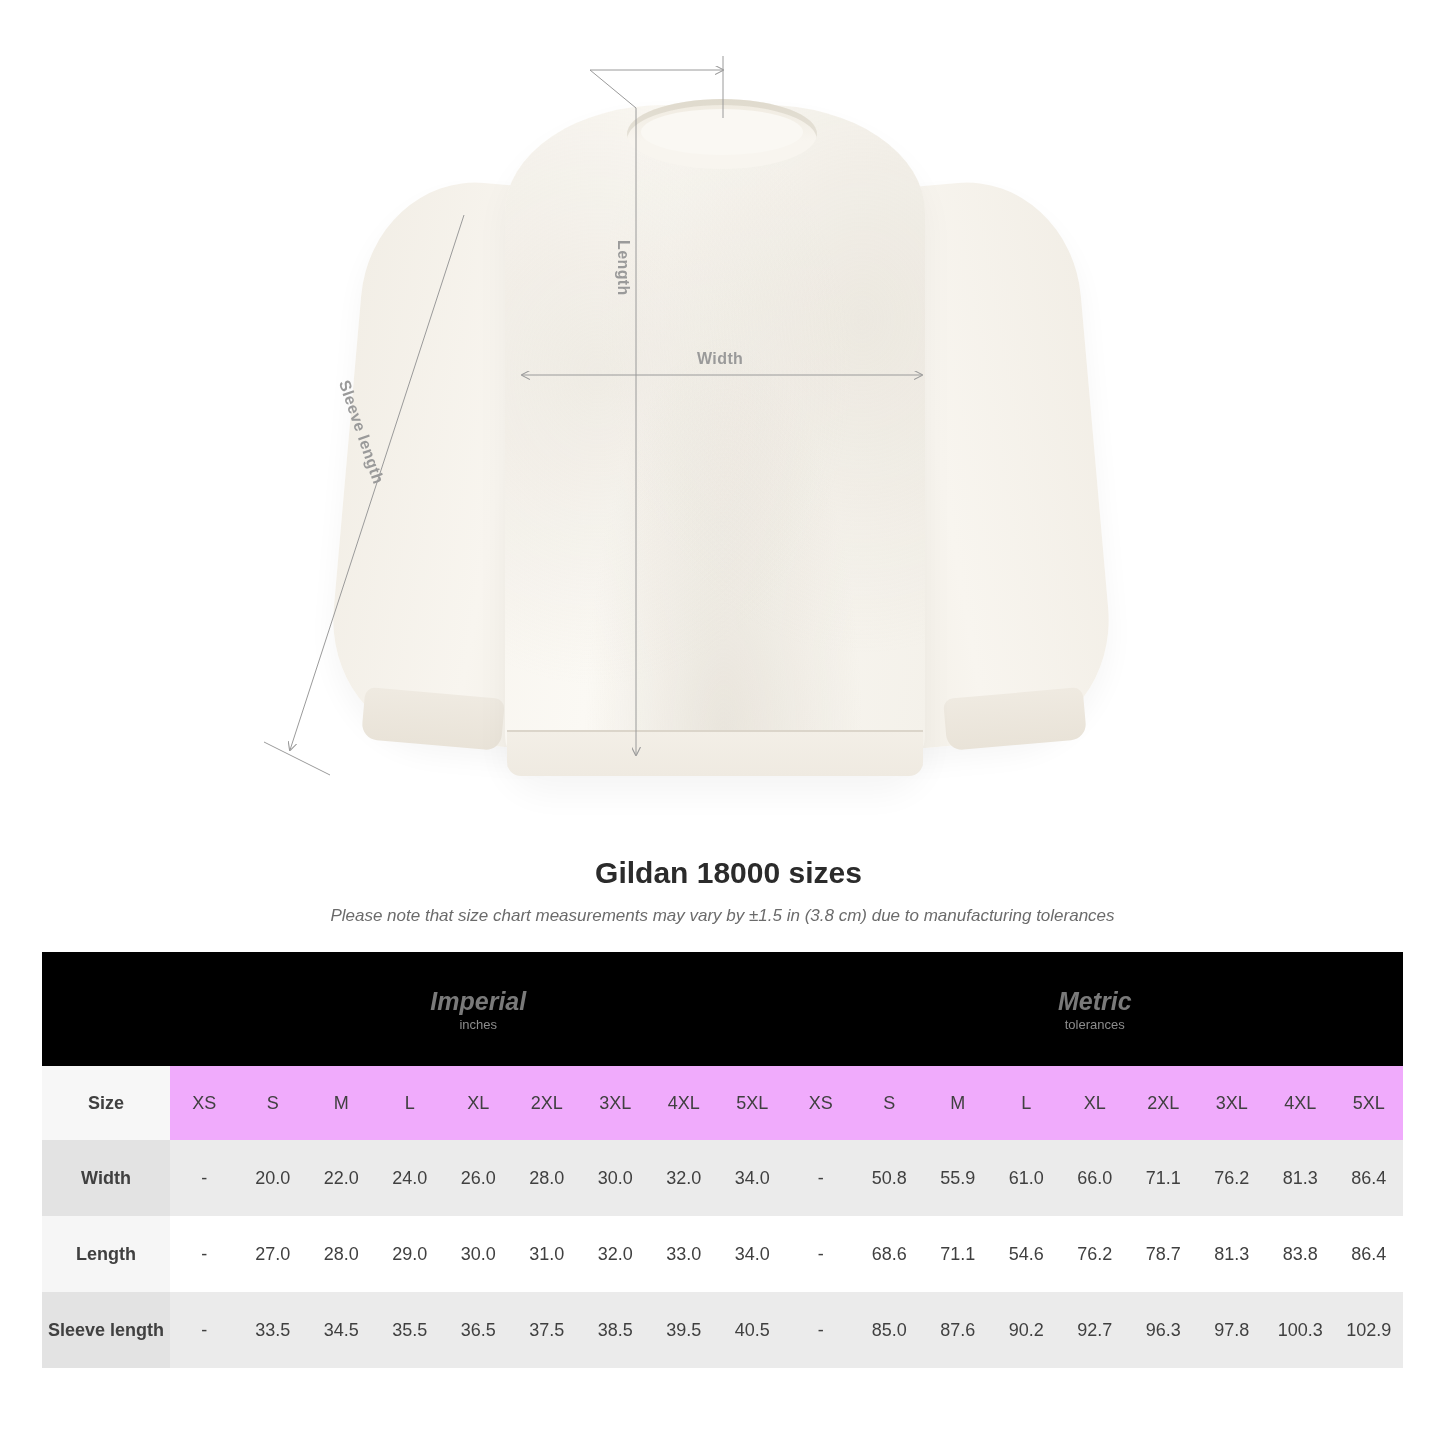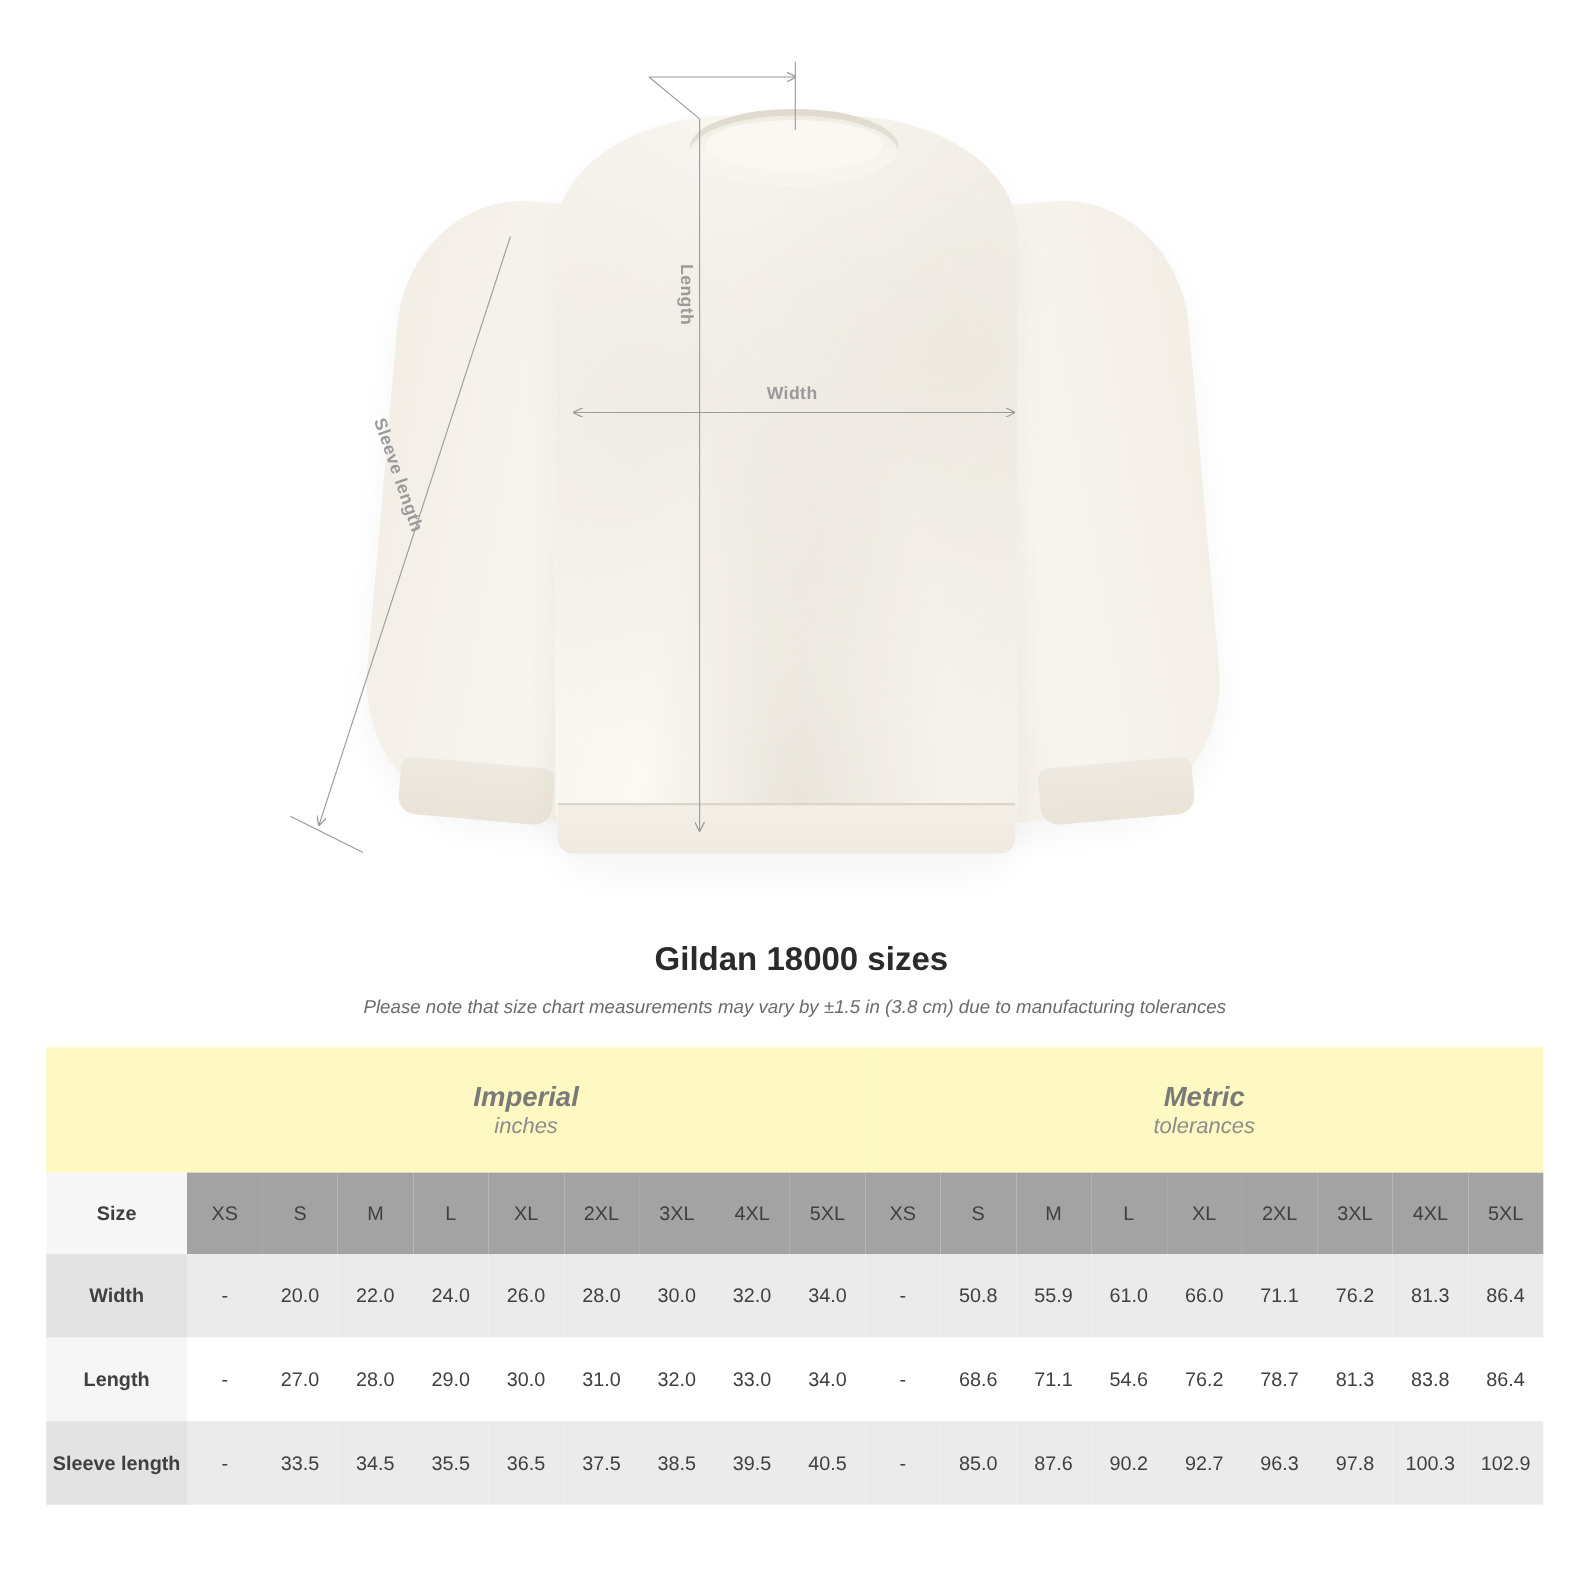--- a/index.html
+++ b/index.html
@@ -187,38 +187,37 @@
     border-collapse: collapse;
     table-layout: fixed;
   }
   table.size-table th, table.size-table td {
     text-align: center;
     font-size: 18px;
     color: #404040;
     border: none;
   }
   .unit-header td {
-    background: #fef9c3;
+    background: #000000;
     height: 112px;
     vertical-align: middle;
   }
   .unit-name {
     font-size: 25px;
     font-style: italic;
     font-weight: bold;
     color: #7a7a7a;
     line-height: 1.25;
   }
   .unit-sub {
-    font-size: 20px;
-    font-style: italic;
+    font-size: 13px;
     color: #8c8c8c;
   }
   .sizes-row td {
-    background: #a3a3a3;
+    background: #f0abfc;
     height: 72px;
     font-size: 19px;
     color: #3a3a3a;
     border-right: 1px solid #efefef;
   }
   .sizes-row td.rowhead {
     font-weight: bold;
     background: #f7f7f7;
   }
   tbody tr td {

